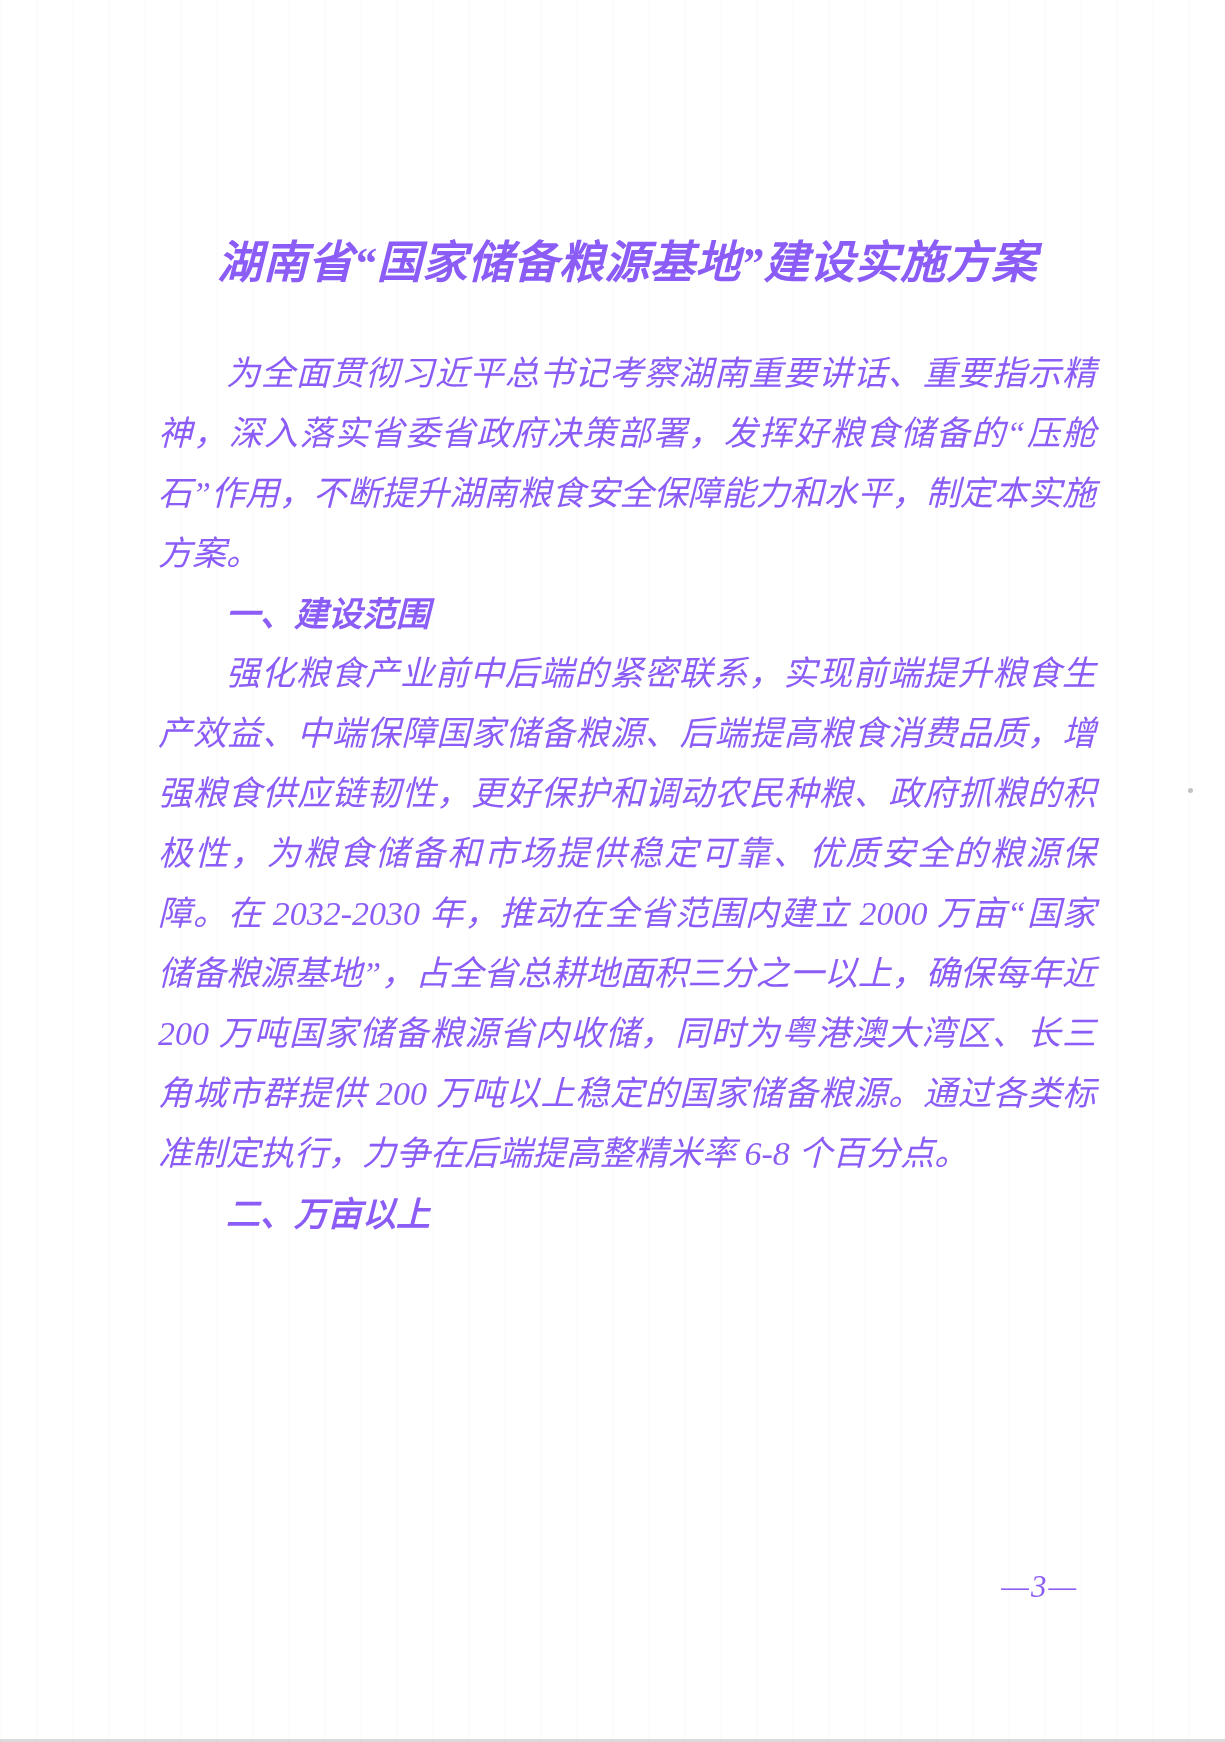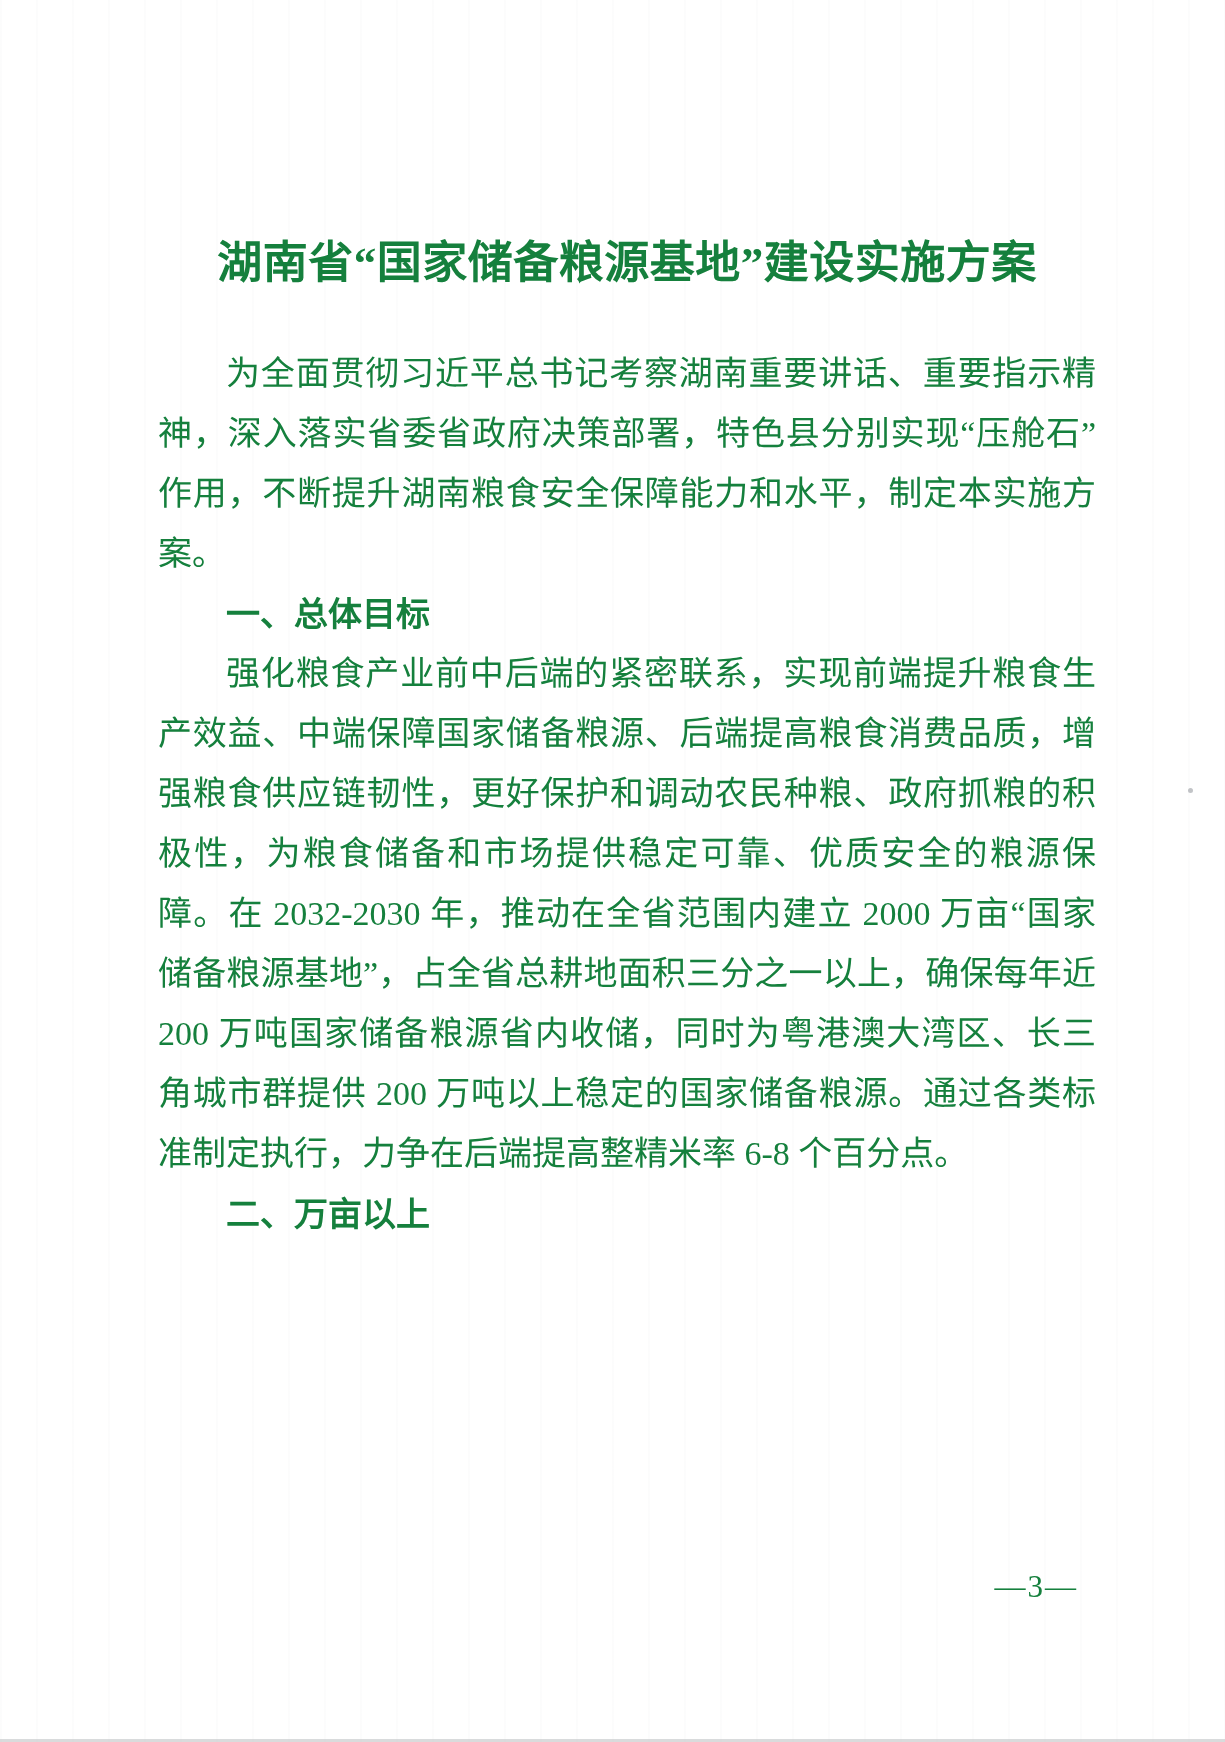--- a/index.html
+++ b/index.html
@@ -5,23 +5,24 @@
   html, body {
     margin: 0;
     padding: 0;
     background: #ffffff;
   }
   .page {
     position: relative;
     width: 1225px;
     height: 1742px;
     background: #ffffff;
-    color: #15803d;
+    color: #8b5cf6;
     font-family: "Liberation Serif", "DejaVu Serif", serif;
     overflow: hidden;
+    font-style: italic;
   }
   
   .page::before {
     content: "";
     position: absolute;
     inset: 0;
     background: repeating-linear-gradient(
       90deg,
       rgba(60, 70, 80, 0.015) 0px, rgba(60, 70, 80, 0.015) 2px,
       transparent 2px, transparent 36px
@@ -95,22 +96,22 @@
   }
 </style>
 </head>
 <body>
 
 <div class="page">
 
   <h1 class="doc-title">湖南省“国家储备粮源基地”建设实施方案</h1>
 
   <div class="doc-body">
-    <p class="para">为全面贯彻习近平总书记考察湖南重要讲话、重要指示精神，深入落实省委省政府决策部署，特色县分别实现“压舱石”作用，不断提升湖南粮食安全保障能力和水平，制定本实施方案。</p>
-    <h2 class="heading">一、总体目标</h2>
+    <p class="para">为全面贯彻习近平总书记考察湖南重要讲话、重要指示精神，深入落实省委省政府决策部署，发挥好粮食储备的“压舱石”作用，不断提升湖南粮食安全保障能力和水平，制定本实施方案。</p>
+    <h2 class="heading">一、建设范围</h2>
     <p class="para">强化粮食产业前中后端的紧密联系，实现前端提升粮食生产效益、中端保障国家储备粮源、后端提高粮食消费品质，增强粮食供应链韧性，更好保护和调动农民种粮、政府抓粮的积极性，为粮食储备和市场提供稳定可靠、优质安全的粮源保障。在 2032-2030 年，推动在全省范围内建立 2000 万亩“国家储备粮源基地”，占全省总耕地面积三分之一以上，确保每年近 200 万吨国家储备粮源省内收储，同时为粤港澳大湾区、长三角城市群提供 200 万吨以上稳定的国家储备粮源。通过各类标准制定执行，力争在后端提高整精米率 6-8 个百分点。</p>
     <h2 class="heading">二、万亩以上</h2>
   </div>
 
   <div class="page-number">—3—</div>
 
   <div class="noise-dot"></div>
 
 </div>
 

